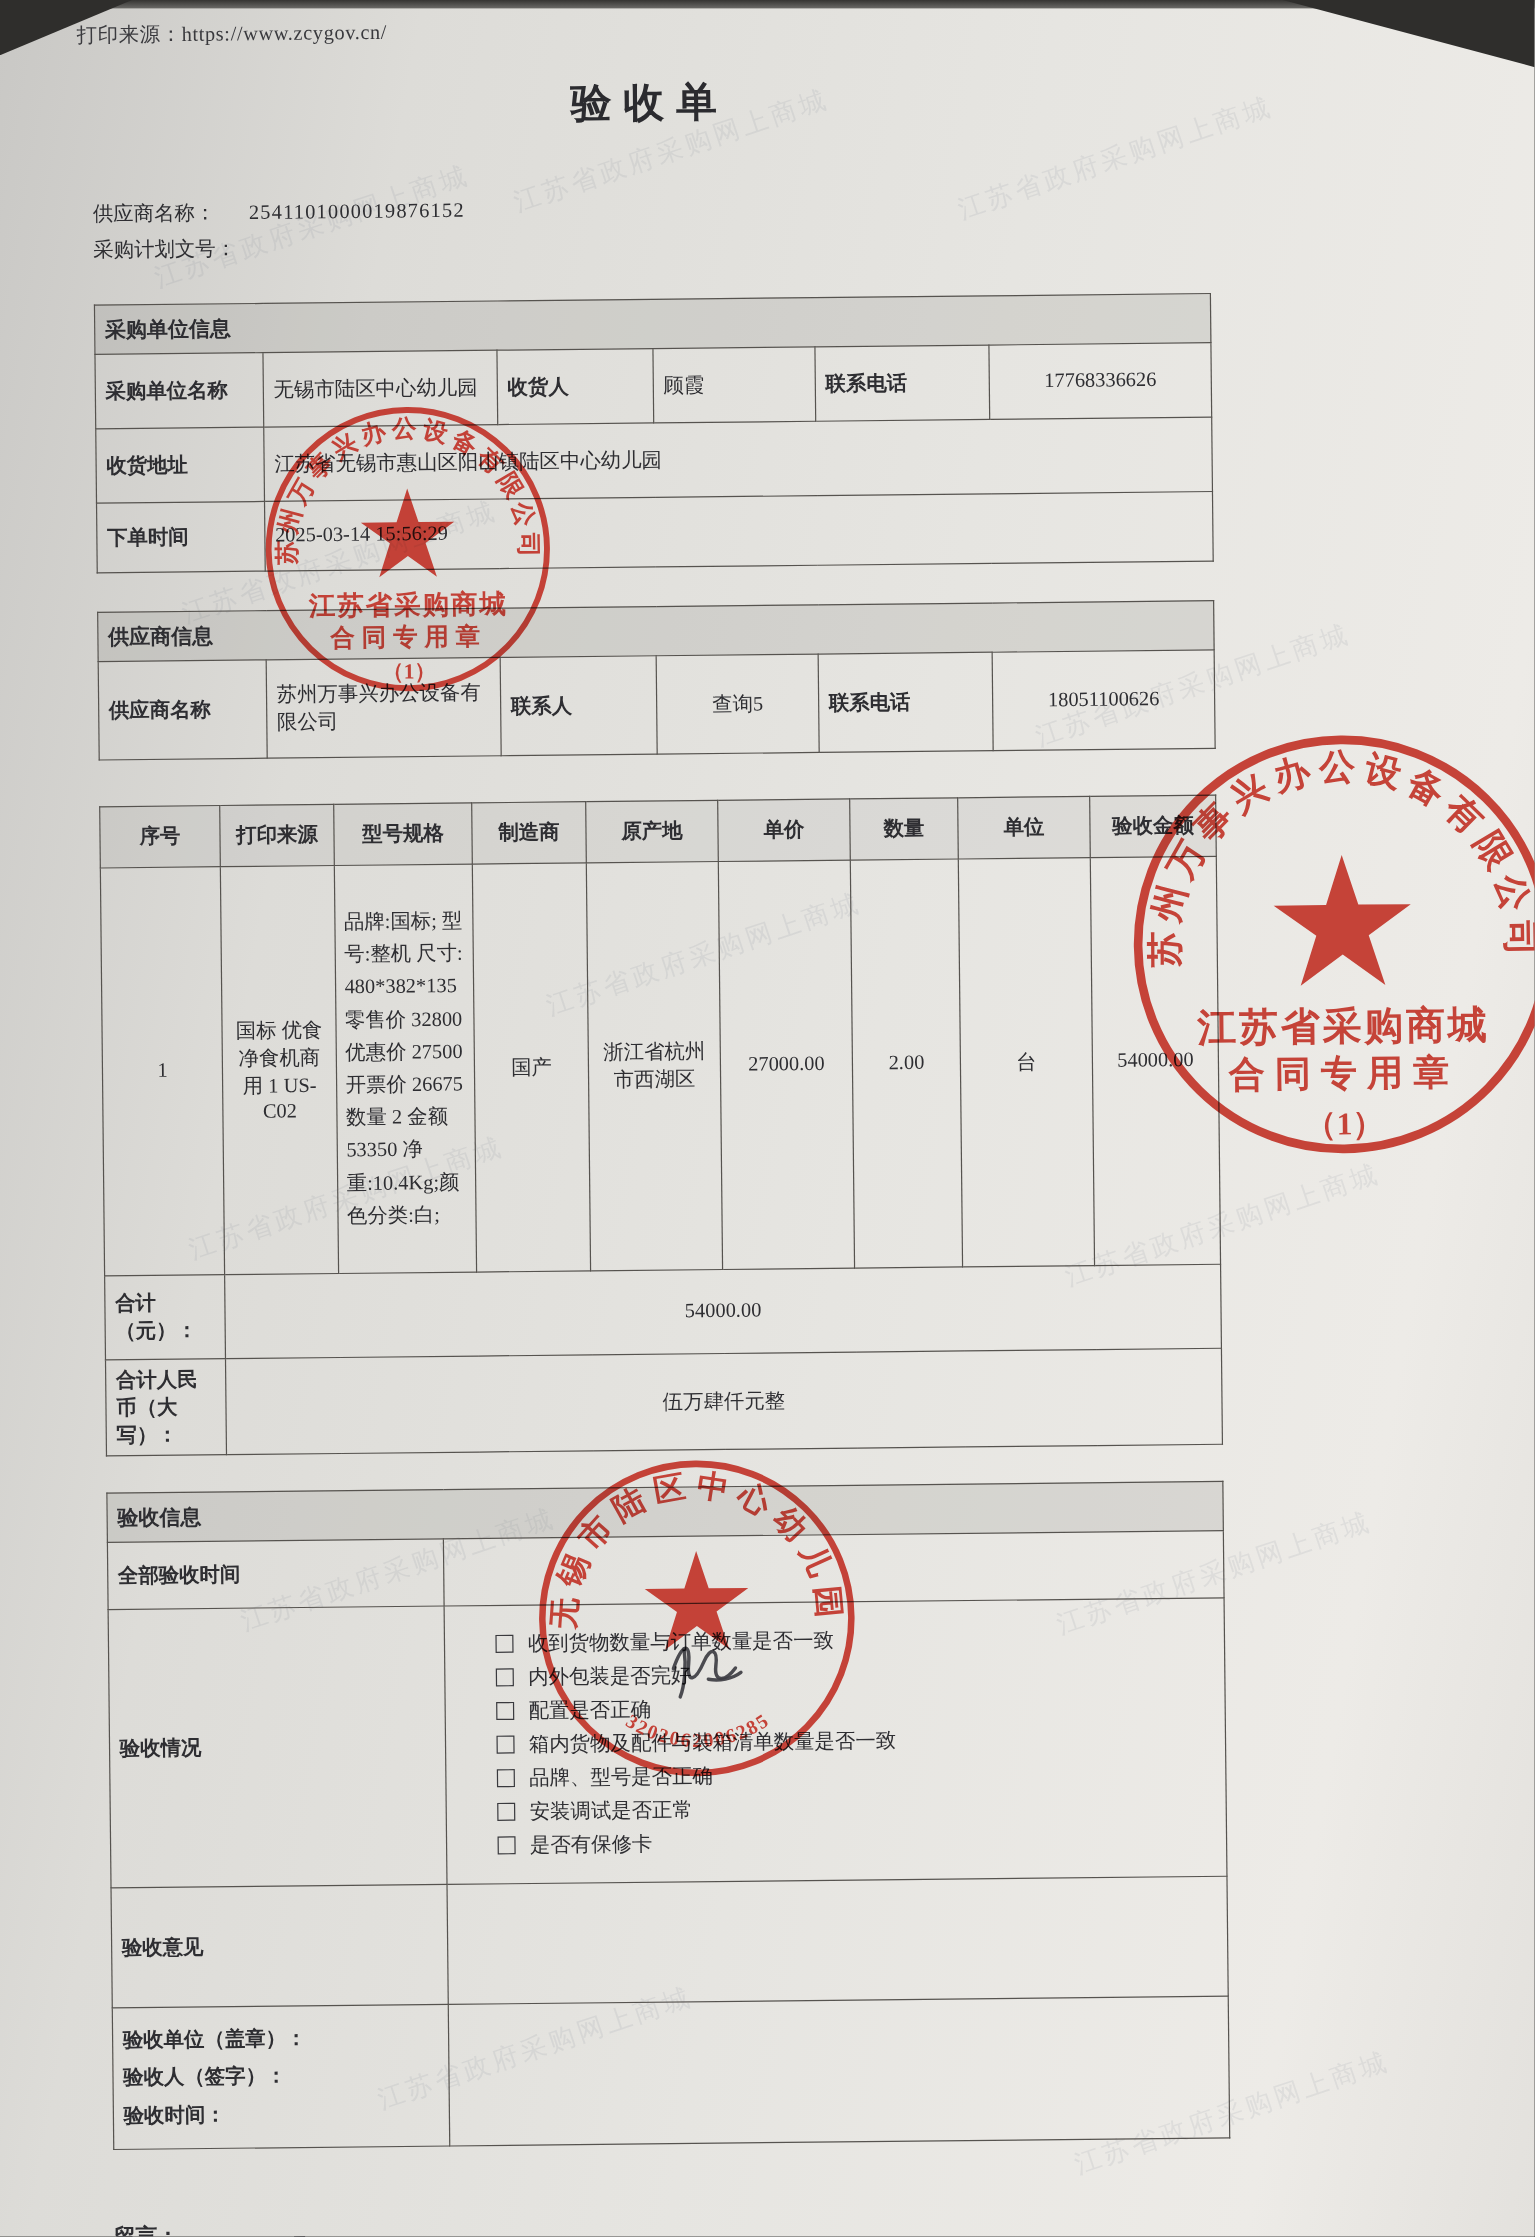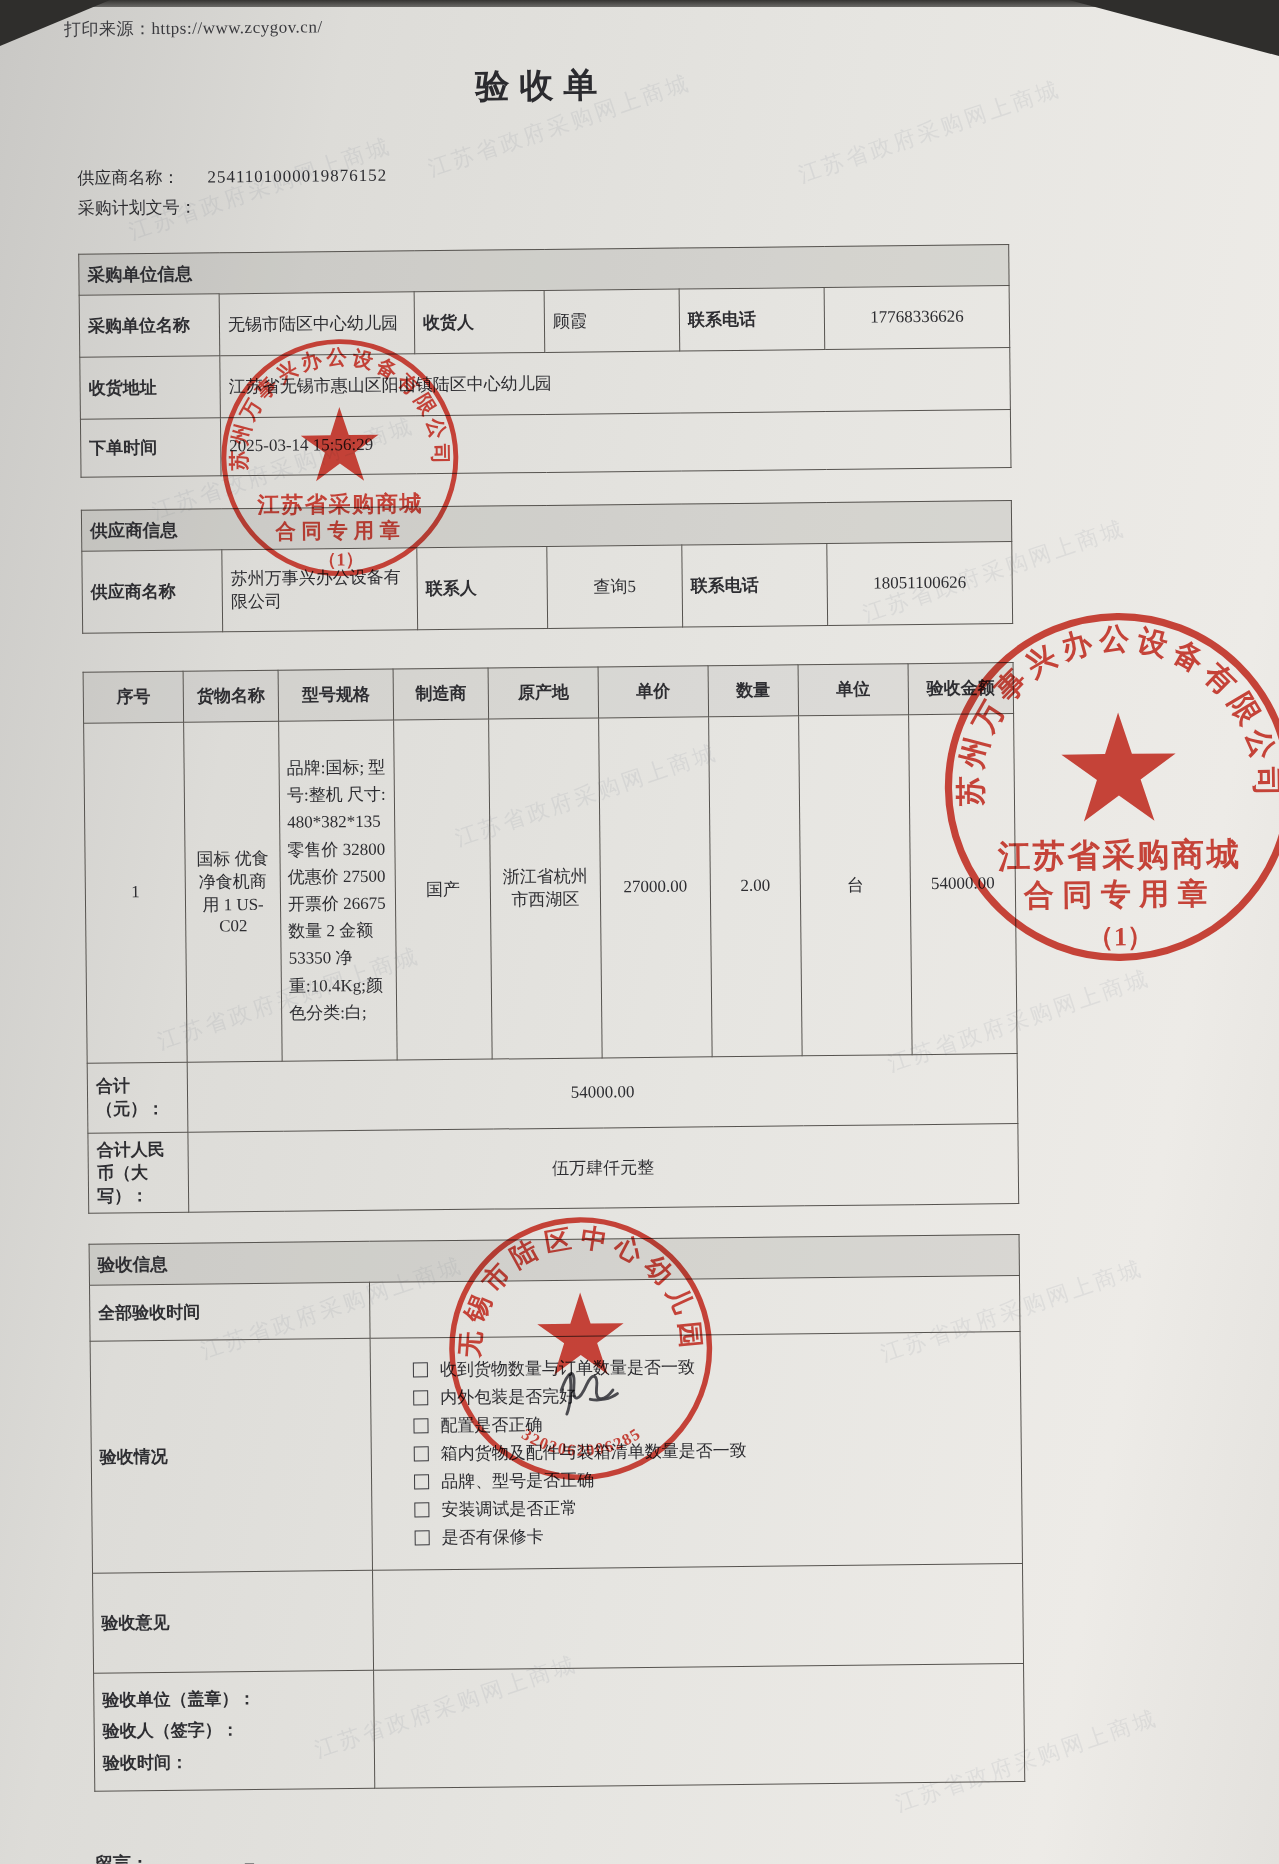--- a/index.html
+++ b/index.html
@@ -144,21 +144,21 @@
             <col style="width:95px">
             <col style="width:110px">
             <col style="width:110px">
             <col style="width:90px">
             <col style="width:110px">
             <col style="width:105px">
           </colgroup>
         <tbody>
             <tr>
           <th>序号</th>
-          <th>货物名称</th>
+          <th>打印来源</th>
           <th>型号规格</th>
           <th>制造商</th>
           <th>原产地</th>
           <th>单价</th>
           <th>数量</th>
           <th>单位</th>
           <th>验收金额</th>
         </tr>
         <tr style="height:340px">
           <td>1</td>

